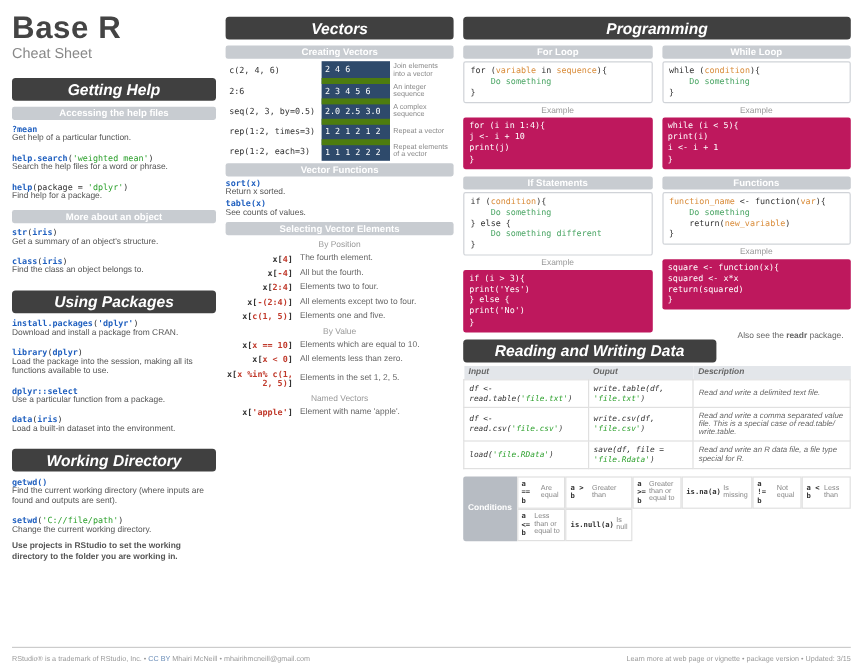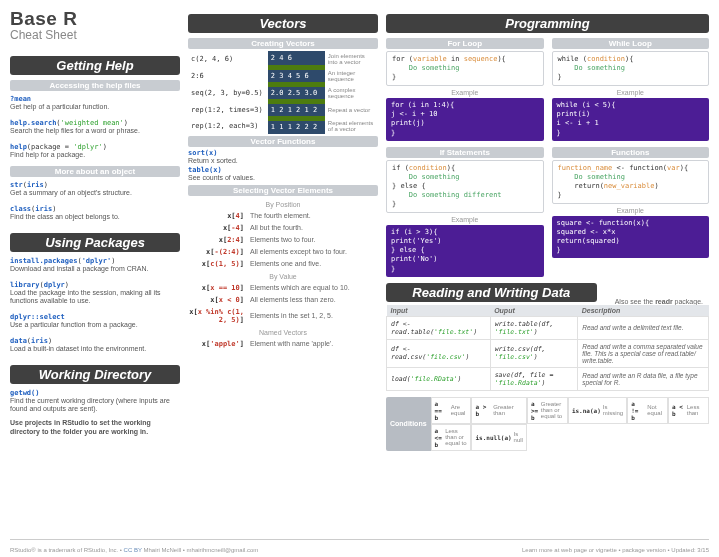--- a/index.html
+++ b/index.html
@@ -3,21 +3,21 @@
 <meta charset="utf-8">
 <style>
   * { margin:0; padding:0; box-sizing:border-box; }
   body { font-family:Arial,Helvetica,sans-serif; font-size:7px; color:#333; background:#fff; width:719px; height:557px; padding:8px 10px 4px 10px; display:flex; flex-direction:column; }
   .page { display:flex; gap:8px; flex:1; }
   .col { display:flex; flex-direction:column; }
   .col1 { width:170px; }
   .col2 { width:190px; }
   .col3 { flex:1; }
 
-  h1 { font-size:19px; font-weight:600; color:#444; letter-spacing:0.5px; }
+  h1 { font-size:26px; font-weight:600; color:#444; letter-spacing:0.5px; }
   .cheat { font-size:12px; color:#888; font-weight:300; margin-top:-2px; margin-bottom:8px; }
 
   .bar-title { background:#404040; color:#fff; font-size:13px; font-weight:600; text-align:center; padding:2px 0; border-radius:3px; margin:6px 0 3px 0;font-style:italic; }
   .sub-title { background:#c8ccd1; color:#fff; font-size:8px; font-weight:600; text-align:center; padding:1px 0; border-radius:2px; margin:2px 0; }
   .sec-label { color:#999; text-align:center; font-size:7px; margin:3px 0 2px 0; }
 
   .code { font-family:Menlo,Consolas,monospace; font-size:7px; }
   .kw-b { color:#1f5fbf; font-weight:bold; }
   .kw-g { color:#2ca02c; }
   .kw-r { color:#c0392b; }
@@ -40,28 +40,28 @@
 
   
   .sel-row { display:flex; align-items:center; margin:2px 0; gap:6px; }
   .sel-row .code { width:56px; text-align:right; font-weight:bold; }
   .sel-row .d { flex:1; color:#666; }
 
   
   .prog-row { display:flex; gap:8px; }
   .prog-row>div { flex:1; }
   .codebox { border:1px solid #d0d3d8; border-radius:2px; padding:3px 5px; font-family:Menlo,monospace; font-size:7px; line-height:1.3; min-height:28px; }
-  .darkbox { background:#4c1d95; color:#fff; border:none; }
+  .darkbox { background:#be185d; color:#fff; border:none; }
   .ex-lbl { color:#999; text-align:center; font-size:7px; margin:3px 0 2px 0; }
 
   .orange { color:#d98c3a;text-align:right; }
   .green2 { color:#4aa564; }
 
   
-  .rw-hdr { display:flex; align-items:flex-end; gap:12px; }
+  .rw-hdr { display:flex; align-items:flex-start; gap:12px; }
   .rw-hdr .bar-title { flex:1; margin:6px 0 3px 0; }
   .rw-hdr .note { font-size:7px; color:#666; padding:0 6px; }
   .rw-tbl { width:100%; border-collapse:collapse;font-style:italic; }
   .rw-tbl th { background:#e3e6ea; color:#666; font-size:7px; font-weight:600; padding:2px 4px; text-align:left; }
   .rw-tbl td { border:1px solid #e0e0e0; padding:3px 4px; font-family:Menlo,monospace; font-size:6.5px; }
   .rw-tbl td.d { font-family:Arial; color:#666; }
 
   
   .cond { display:flex; margin-top:6px; }
   .cond .lab { background:#b7bcc3; color:#fff; writing-mode:horizontal-tb; padding:2px 4px; font-size:7px; font-weight:bold; display:flex; align-items:center; border-radius:2px 0 0 2px; }
@@ -125,20 +125,24 @@
       </div>
     <div class="entry">
         <span class="code"><span class="kw-b">data</span>(<span class="kw-b">iris</span>)</span>
         <div class="desc">Load a built-in dataset into the environment.</div>
       </div>
 
     <div class="bar-title">Working Directory</div>
     <div class="entry">
         <span class="code kw-b">getwd()</span>
         <div class="desc">Find the current working directory (where inputs are found and outputs are sent).</div>
+      </div>
+    <div class="entry">
+        <span class="code"><span class="kw-b">setwd</span>(<span class="kw-g">'C://file/path'</span>)</span>
+        <div class="desc">Change the current working directory.</div>
       </div>
     <div class="desc" style="font-weight:bold">Use projects in RStudio to set the working directory to the folder you are working in.</div>
   </div>
 
   <div class="col col2">
     <div class="bar-title">Vectors</div>
     <div class="sub-title">Creating Vectors</div>
     <table class="vec-tbl">
       <tbody>
           <tr>

